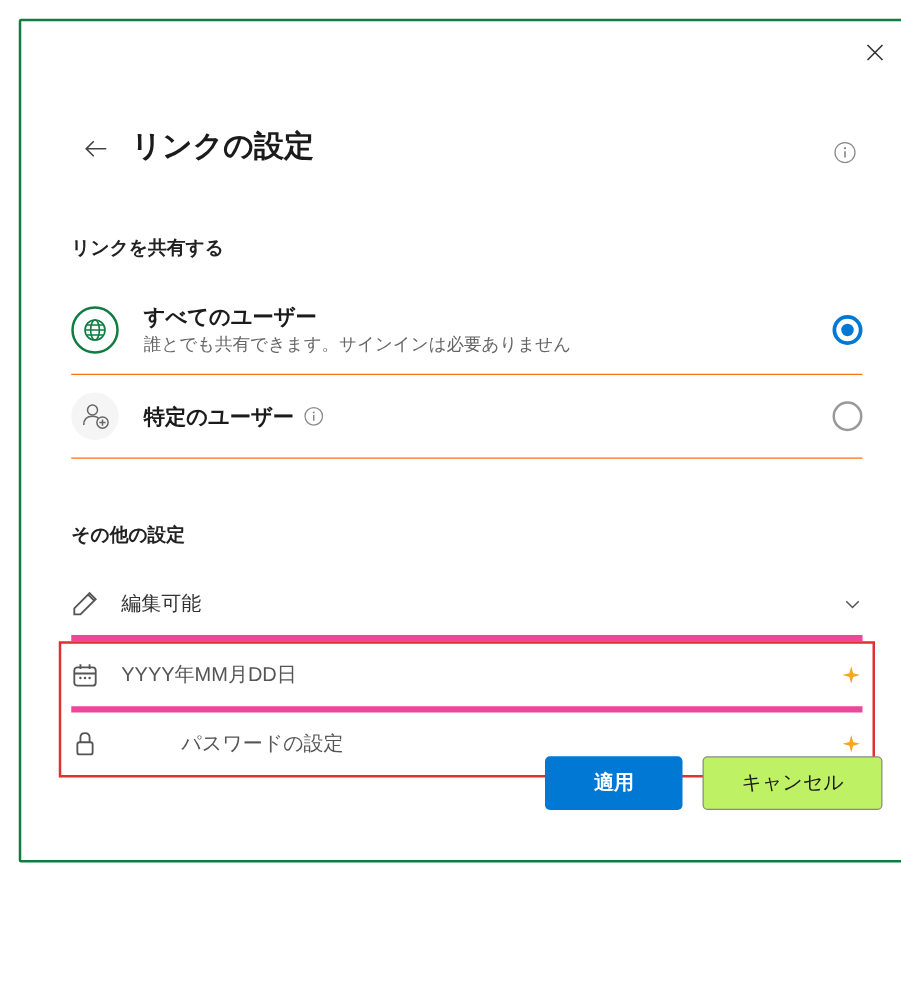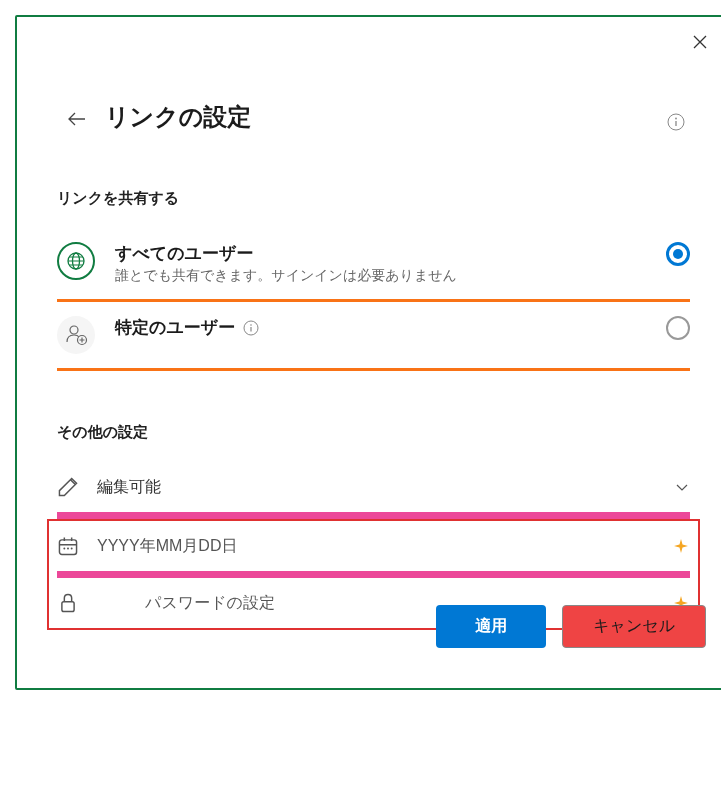--- a/index.html
+++ b/index.html
@@ -88,22 +88,23 @@
     }
     .section-label {
       font-size: 15px;
       font-weight: 600;
       color: #222;
       margin-top: 52px;
       margin-bottom: 20px;
     }
     .option-row {
       display: flex;
+      align-items: center;
       padding: 14px 0;
-      border-bottom: 3px solid #f97316;
+      border-bottom: 1px solid #f97316;
       cursor: pointer;
     }
     .option-row:last-child {
       border-bottom: none;
     }
     .option-icon {
       width: 38px;
       height: 38px;
       border-radius: 50%;
       display: flex;
@@ -170,21 +171,21 @@
       border: 2px solid #999;
     }
     .info-small {
       width: 16px;
       height: 16px;
     }
     .setting-row {
       display: flex;
       align-items: center;
       padding: 14px 0;
-      border-bottom: 7px solid #ec4899;
+      border-bottom: 5px solid #ec4899;
     }
     .setting-row:last-child {
       border-bottom: none;
       gap: 48px;
     }
     .setting-icon {
       width: 22px;
       margin-right: 18px;
       flex-shrink: 0;
       display: flex;
@@ -227,21 +228,21 @@
       font-family: inherit;
       min-width: 110px;
     }
     .btn-primary {
       background: #0078d4;
       color: #fff;
       border: none;
       font-weight: 600;
     }
     .btn-secondary {
-      background: #ef4444;
+      background: #bef264;
       color: #1b1b1b;
       border: 1px solid #888;
     }
   </style>
 </head>
 <body>
 
 <div class="dialog">
   <button class="close-btn">
     <svg viewBox="0 0 16 16">

